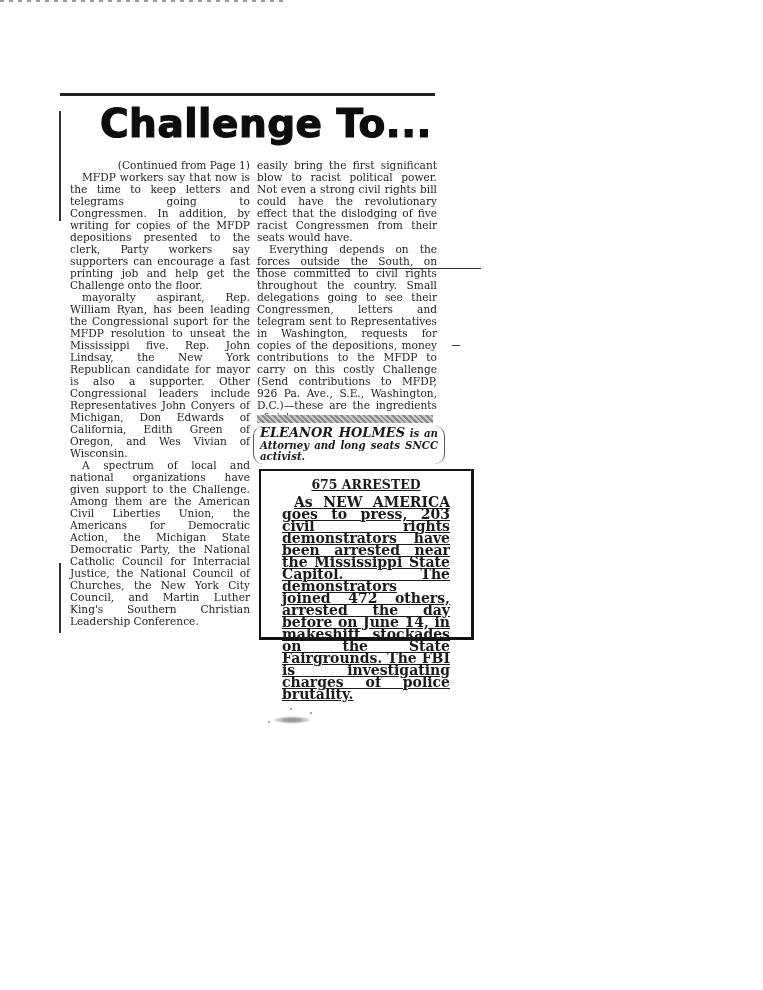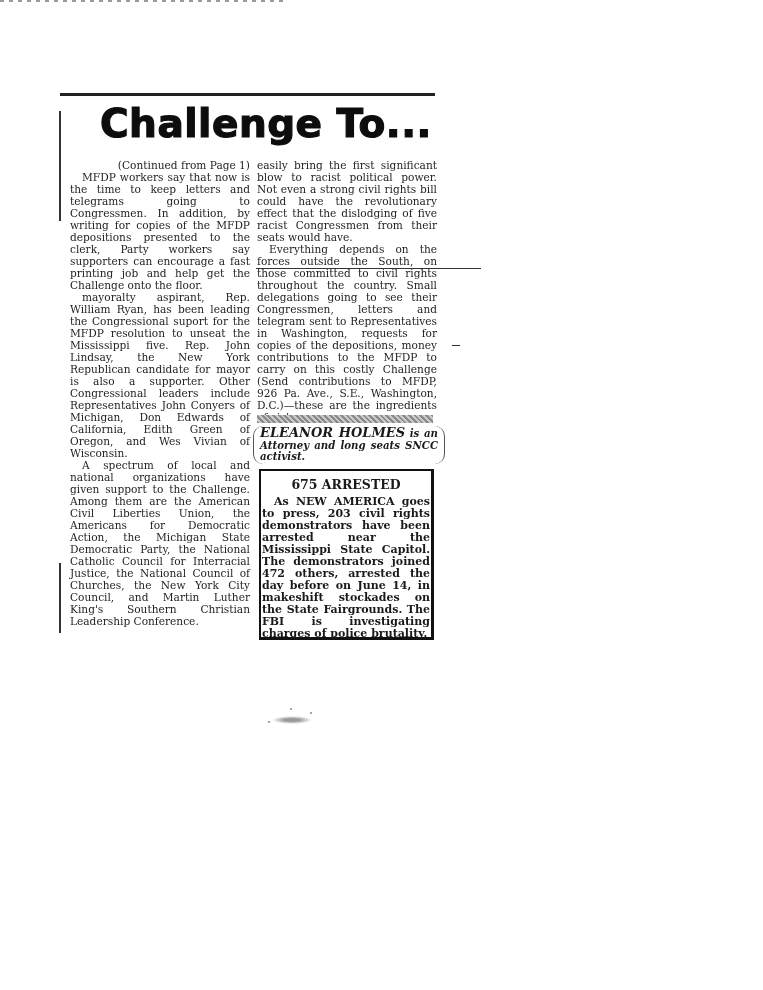--- a/index.html
+++ b/index.html
@@ -49,27 +49,28 @@
     position: absolute; left: 195px; top: 333px; width: 178px;
     font-style: italic; font-weight: bold; font-size: 10.2px; line-height: 11.5px;
     text-align: justify; color: #1a1a1a;
     border-left: 1px solid #555; border-right: 1px solid #555; border-radius: 10px;
     padding: 1px 6px;
   }
   .caption .name { font-size: 13px; }
   .box {
     position: absolute; left: 201px; top: 376px; width: 168px; height: 158px;
     border: 2px solid #111; border-right-width: 3px; border-bottom-width: 3px;
-    padding: 4px 1px;
+    padding: 4px 21px;
+    text-decoration: underline;
   }
   .box-title {
     text-align: center; font-weight: bold; font-size: 12.5px; margin: 2px 0 4px 0;
   }
   .box-body {
-    font-weight: bold; font-size: 11px; line-height: 12px; text-align: justify; margin: 0;
+    font-weight: bold; font-size: 14px; line-height: 12px; text-align: justify; margin: 0;
     text-indent: 12px;
   }
   .dash-mark {
     position: absolute; left: 452px; top: 345px; width: 8px; height: 1px; background: #333;
   }
   .smudge {
     position: absolute; left: 272px; top: 716px; width: 40px; height: 8px;
     background: radial-gradient(ellipse at center, #555 0 25%, transparent 70%);
     opacity: 0.6;
   }

